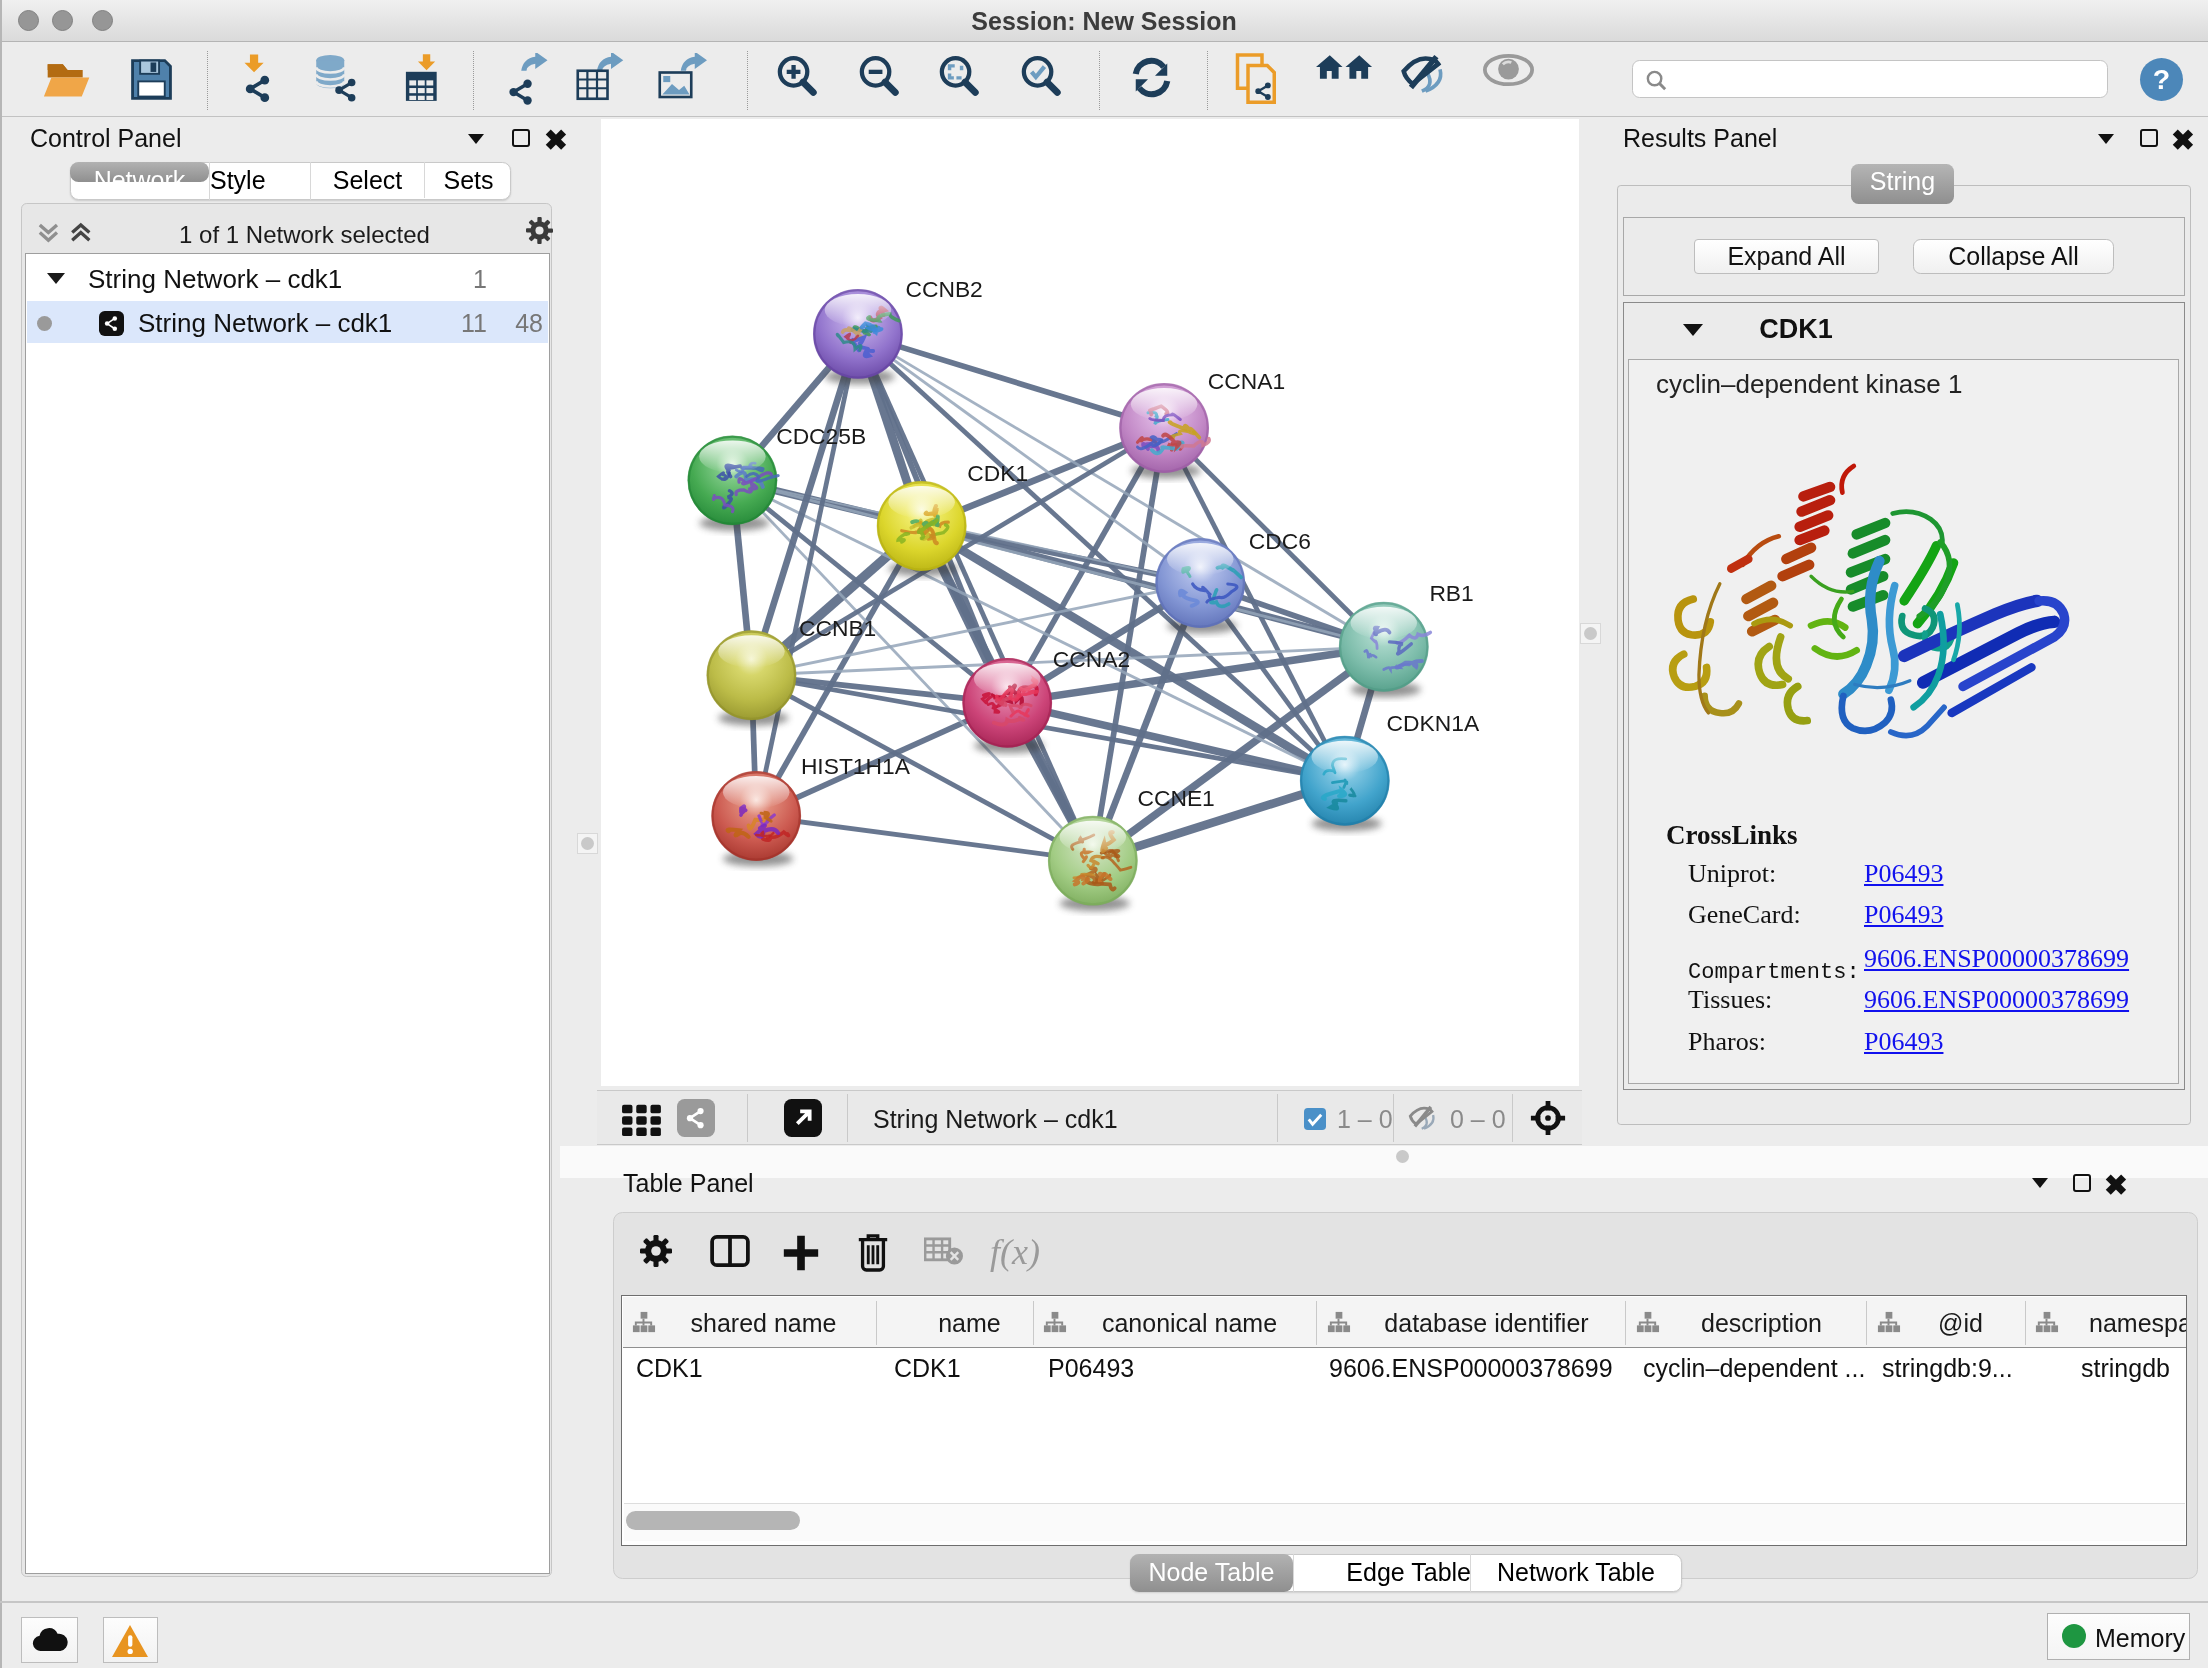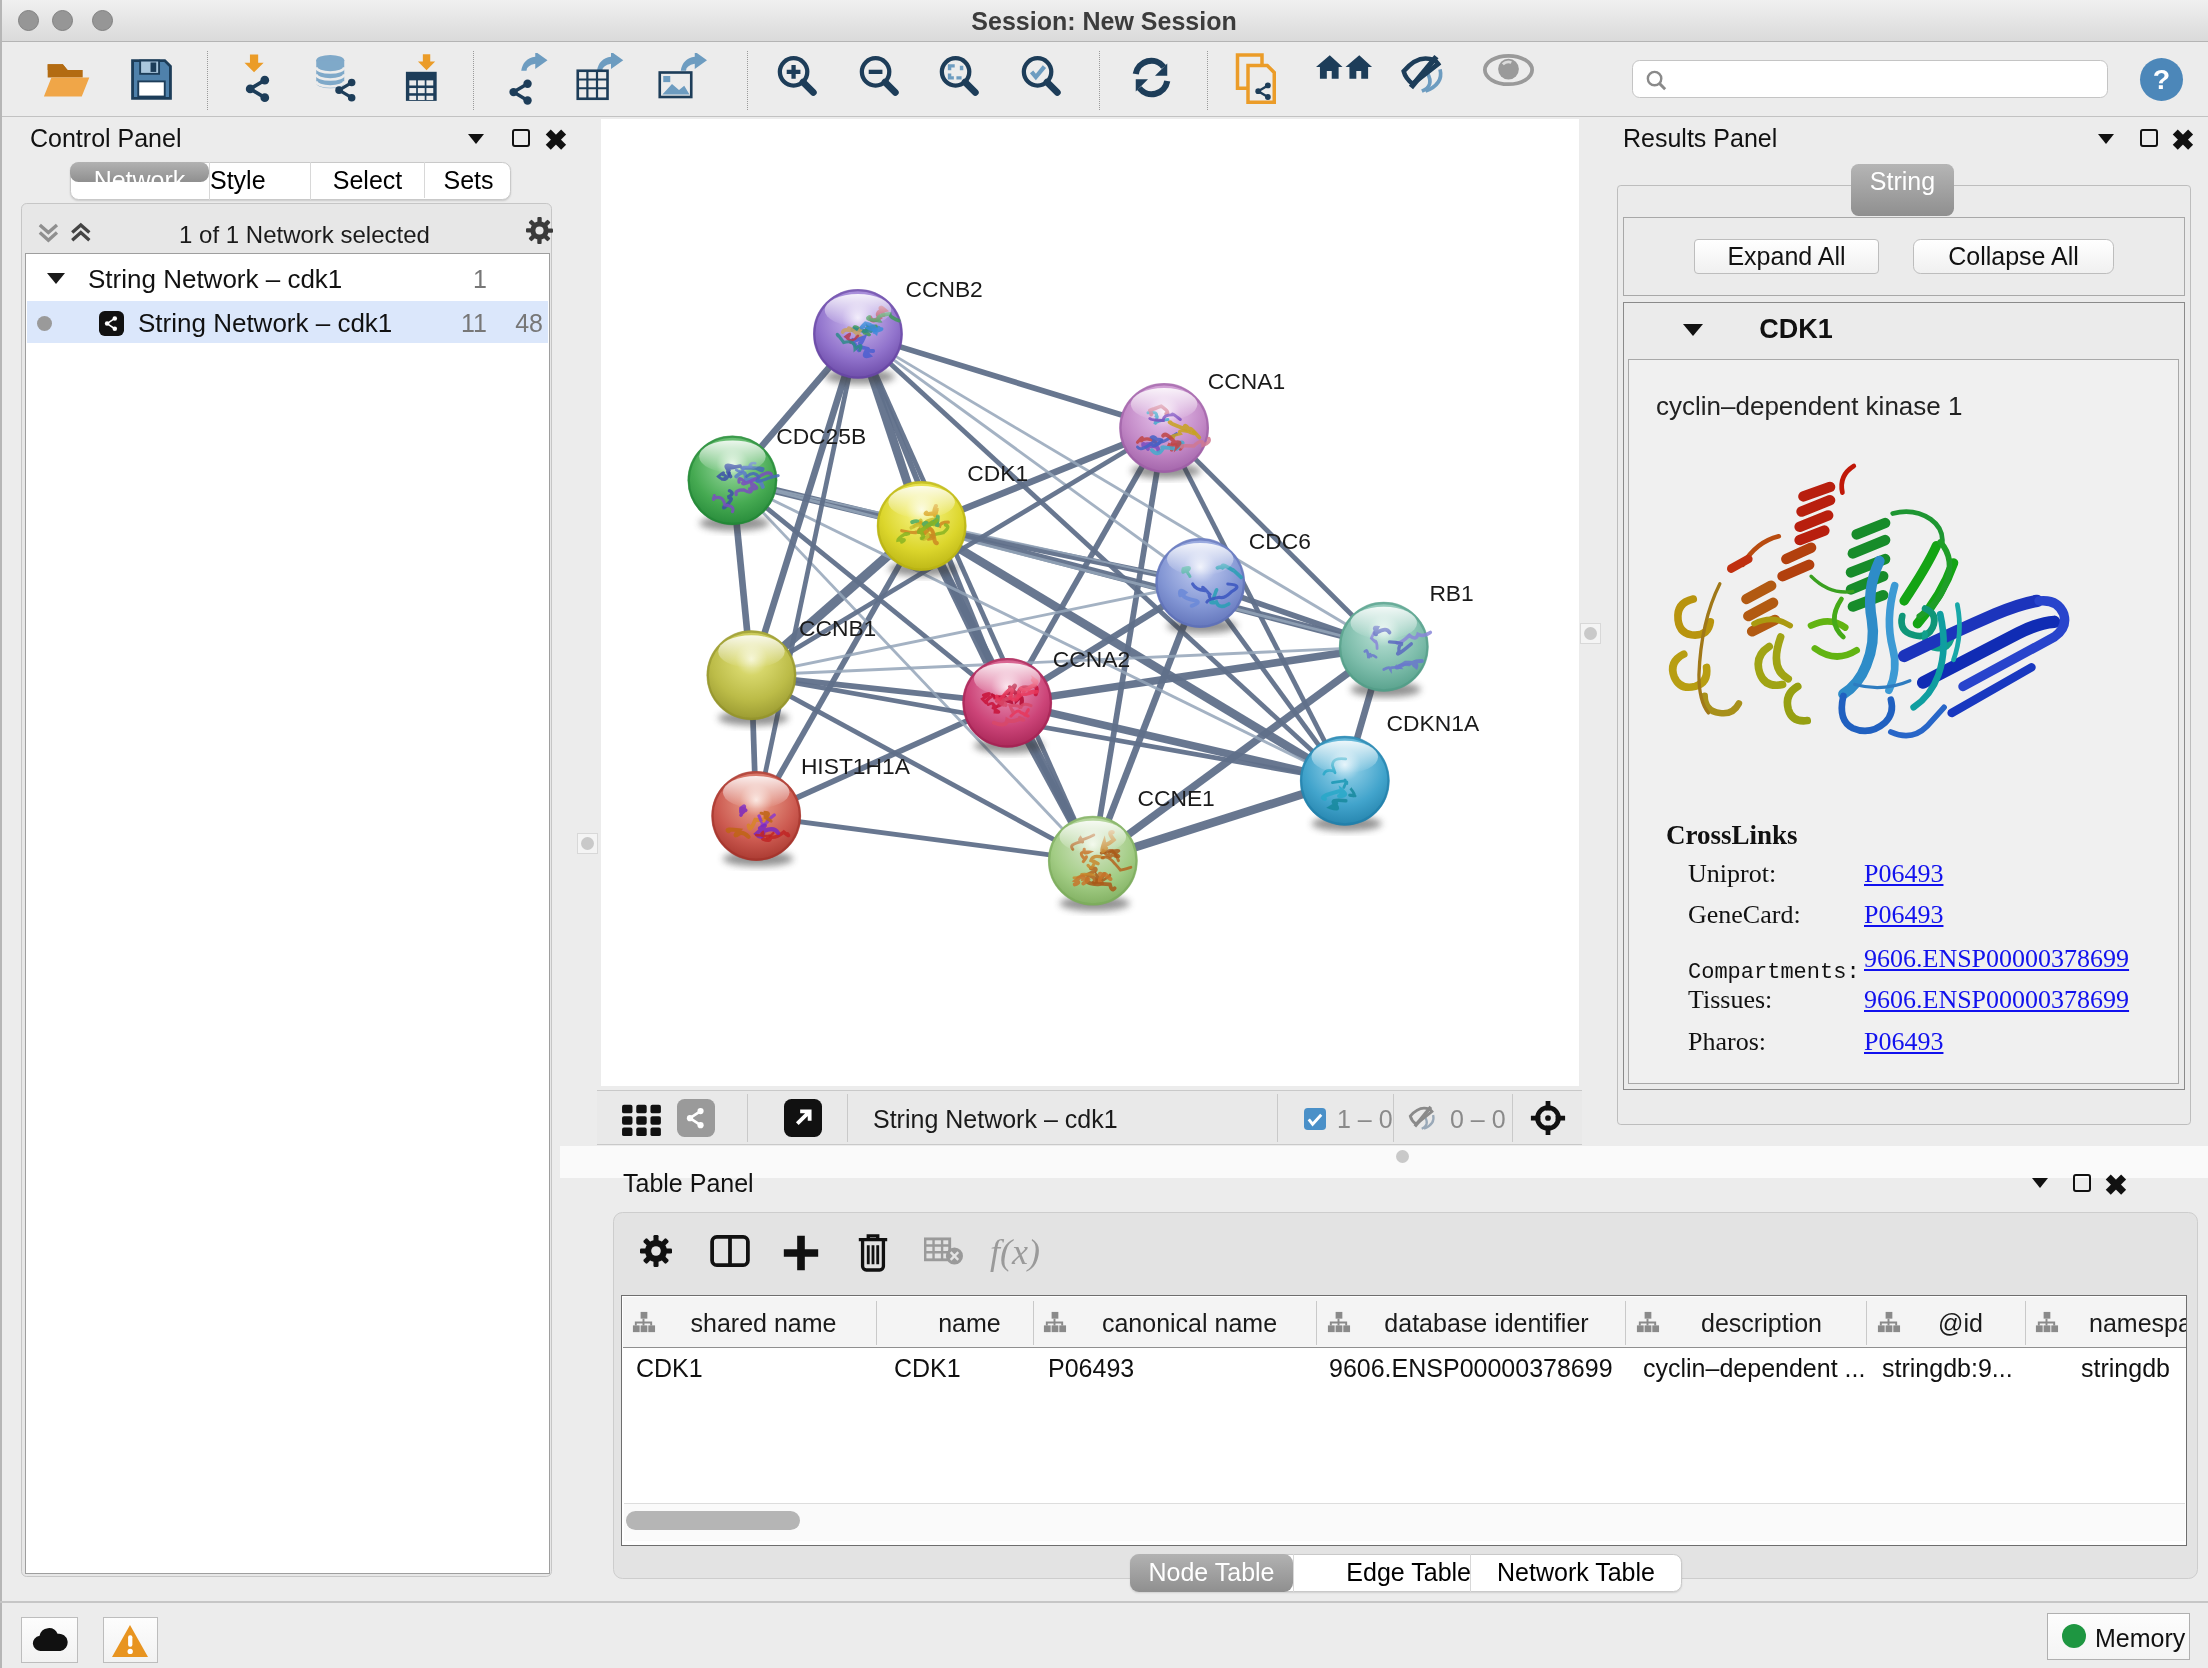--- a/index.html
+++ b/index.html
@@ -571,29 +571,29 @@
     <path d="M20 2 v10 M20 28 v10 M2 20 h10 M28 20 h10" stroke="#111" stroke-width="5"></path>
     <circle cx="20" cy="20" r="3" fill="#111"></circle>
   </svg>
 <div class="abs" style="left:560px;top:1146px;width:1648px;height:32px;background:#fafafa"></div>
 <div class="abs" style="left:1396px;top:1150px;width:13.3px;height:13.3px;border-radius:50%;background:#c9c9c9"></div>
 <div class="abs panel-title" style="left:1623px;top:124px">Results Panel</div>
 <div class="abs ptri" style="left:2098px;top:134px"></div>
 <div class="abs psq" style="left:2140px;top:129px"></div>
 <div class="abs px" style="left:2171px;top:131px">✖</div>
 <div class="abs" style="left:1617px;top:185px;width:574px;height:940px;background:#ebebeb;border:1px solid #bdbdbd;border-radius:3.8px"></div>
-<div class="abs" style="left:1851px;top:164px;width:103px;height:52px;background:linear-gradient(#b5b5b5,#8f8f8f);border-radius:7.6px;color:#fff;font-size:25px;text-align:center;line-height:35px">String</div>
+<div class="abs" style="left:1851px;top:164px;width:103px;height:40px;background:linear-gradient(#b5b5b5,#8f8f8f);border-radius:7.6px;color:#fff;font-size:25px;text-align:center;line-height:35px">String</div>
 <div class="abs" style="left:1623px;top:217px;width:562px;height:79px;border:1px solid #a8a8a8"></div>
 <div class="abs" style="left:1694px;top:239px;width:185px;height:35px;background:linear-gradient(#fff,#f0f0f0);border:1px solid #bdbdbd;border-radius:4px;font-size:25px;text-align:center;line-height:33px;color:#111">Expand All</div>
 <div class="abs" style="left:1913px;top:239px;width:201px;height:35px;background:linear-gradient(#fff,#f0f0f0);border:1px solid #bdbdbd;border-radius:7.6px;font-size:25px;text-align:center;line-height:33px;color:#111">Collapse All</div>
 <div class="abs" style="left:1623px;top:302px;width:562px;height:788px;border:1px solid #8a8a8a"></div>
 <div class="abs" style="left:1683px;top:324px;width:0;height:0;border-left:10.5px solid transparent;border-right:10.5px solid transparent;border-top:12.4px solid #111"></div>
 <div class="abs" style="left:1623px;top:314px;width:346px;text-align:center;font-size:27px;font-weight:bold;color:#111">CDK1</div>
 <div class="abs" style="left:1628px;top:359px;width:551px;height:725px;background:#f0f0f0;border:1px solid #a8a8a8"></div>
-<div class="abs" style="left:1656px;top:391px;font-size:26px;color:#222">cyclin–dependent kinase 1</div>
+<div class="abs" style="left:1656px;top:369px;font-size:26px;color:#222">cyclin–dependent kinase 1</div>
 <svg width="504" height="323" viewBox="0 0 530 340" style="position:absolute;left:1655px;top:447px">
     <path d="M209,20 q-16,10 -12,28" stroke="#c01808" stroke-width="5" fill="none" stroke-linecap="round"></path>
     <path d="M156,52 l28,-10 m-30,26 l30,-12 m-32,28 l30,-12 m-30,26 l26,-10" stroke="#b81f0e" stroke-width="11" fill="none" stroke-linecap="round"></path>
     <path d="M138,118 l26,-12 m-30,30 l28,-12" stroke="#b2400e" stroke-width="11" fill="none" stroke-linecap="round"></path>
     <path d="M96,160 l26,-14 m-24,32 l26,-14 m-22,30 l24,-12" stroke="#b25a12" stroke-width="11" fill="none" stroke-linecap="round"></path>
     <path d="M92,124 q14,-24 38,-30" stroke="#b84c10" stroke-width="5" fill="none" stroke-linecap="round"></path>
     <path d="M80,128 l18,-10" stroke="#c03010" stroke-width="9" fill="none" stroke-linecap="round"></path>
     <path d="M40,160 q-18,4 -16,22 q2,16 18,16 q14,0 16,-14" stroke="#b8940e" stroke-width="8" fill="none" stroke-linecap="round"></path>
     <path d="M30,218 q-16,8 -10,24 q6,14 22,10 q14,-4 12,-20" stroke="#b89e12" stroke-width="8" fill="none" stroke-linecap="round"></path>
     <path d="M52,262 q0,16 16,18 q14,2 20,-10" stroke="#a8901a" stroke-width="7" fill="none" stroke-linecap="round"></path>

